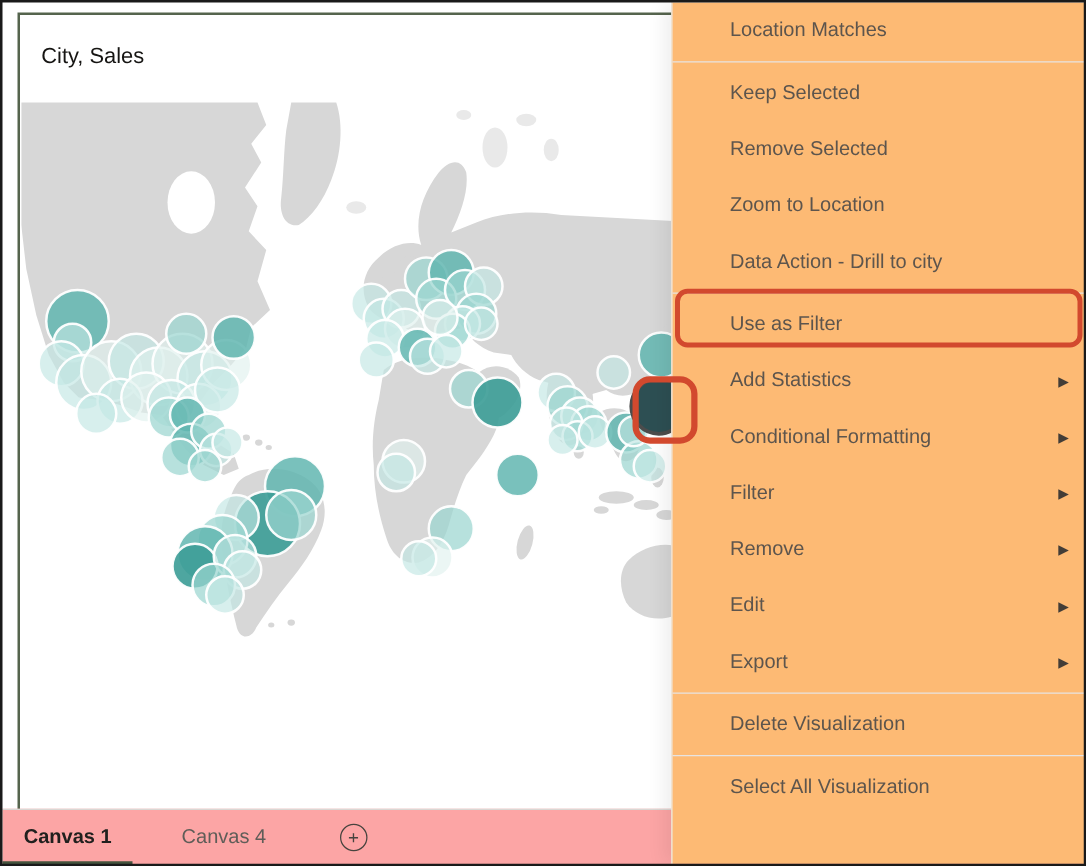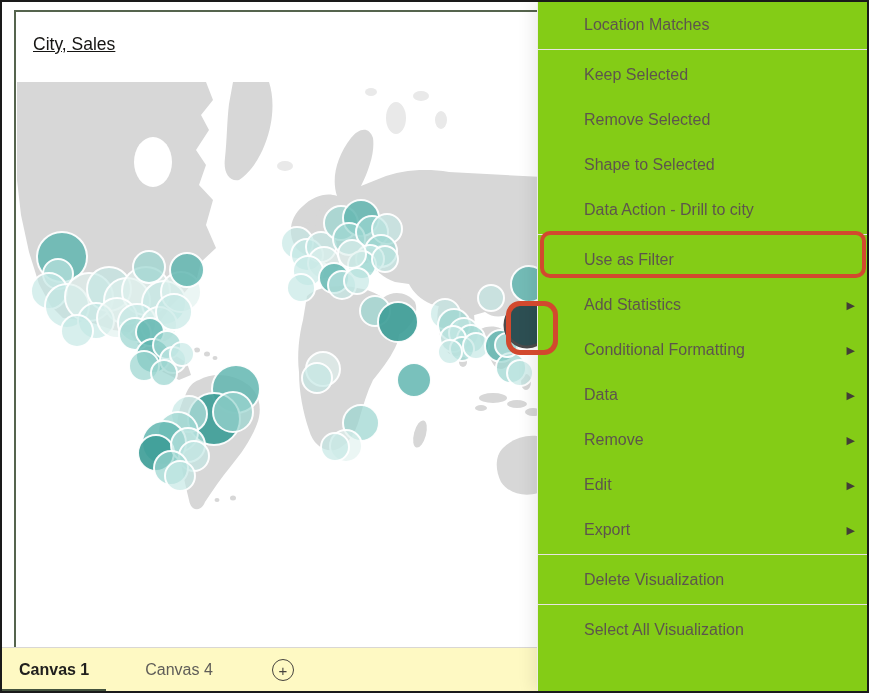--- a/index.html
+++ b/index.html
@@ -3,41 +3,41 @@
 <meta charset="utf-8">
 <style>
   html,body{margin:0;padding:0;background:#fff;}
   #stage{position:relative;width:869px;height:693px;background:#ffffff;overflow:hidden;
          font-family:"Liberation Sans",sans-serif;-webkit-font-smoothing:antialiased;}
   .frame{position:absolute;inset:0;border:2px solid #1a1a1a;z-index:20;pointer-events:none;}
 
   
   .viz{position:absolute;left:14px;top:10px;width:706px;height:637px;background:#fff;
        border:2px solid #55644d;z-index:1;}
-  .viz-title{position:absolute;left:17px;top:22px;font-size:17.5px;color:#161513;z-index:2;text-decoration:underline;}
+  .viz-title{position:absolute;left:17px;top:22px;font-size:17.5px;color:#161513;z-index:2;}
   .map-svg{position:absolute;left:1px;top:50px;width:521px;height:560px;z-index:1;}
 
   
   .legend{position:absolute;left:148px;top:609px;display:flex;align-items:center;gap:11px;z-index:2;margin-top:32px;}
   .legend-dot{width:14px;height:14px;border-radius:50%;}
   .legend-label{font-size:16px;color:#39362f;}
 
   
-  .tabbar{position:absolute;left:2px;right:2px;top:647px;height:44px;background:#fef9c3;
+  .tabbar{position:absolute;left:2px;right:2px;top:647px;height:44px;background:#fca5a5;
           border-top:1px solid #d9d7d4;display:flex;align-items:stretch;z-index:2;}
   .tab{display:flex;align-items:center;padding:0 17px;font-size:16px;color:#5f5d58;cursor:pointer;position:relative;}
   .tab.active{font-weight:bold;color:#21201e;}
   .tab.active::after{content:"";position:absolute;left:0;right:0;bottom:0;height:3px;background:#44543e;}
   .tab + .tab{margin-left:22px;}
   .addbtn{display:flex;align-items:center;margin-left:42px;cursor:pointer;}
   .plus{width:20px;height:20px;border:1.6px solid #46433e;border-radius:50%;display:flex;
         align-items:center;justify-content:center;font-size:15px;line-height:1;color:#46433e;}
 
   
-  .menu{position:absolute;left:537px;top:2px;width:330px;height:689px;background:#84cc16;z-index:5;
+  .menu{position:absolute;left:537px;top:2px;width:330px;height:689px;background:#fdba74;z-index:5;
         border-left:1px solid #edebe8;box-shadow:-6px 0 14px rgba(0,0,0,0.07);}
   .mi{height:45px;display:flex;align-items:center;padding:0 14px 0 46px;font-size:16px;
       color:#5d554d;position:relative;cursor:pointer;white-space:nowrap;}
   .arr{position:absolute;right:13px;top:50%;transform:translateY(-50%);font-size:11px;color:#433d37;}
   .msep{border-top:1px solid #e7e4e1;margin:2px 0;}
 
   
   .annotation-box{position:absolute;border:4px solid #d2492e;border-radius:10px;z-index:10;pointer-events:none;}
   .ann-menu{left:540px;top:231px;width:318px;height:39px;}
   .ann-map{left:506px;top:301px;width:42px;height:44px;border-width:5px;border-radius:14px;}
@@ -228,39 +228,39 @@
         <span>Location Matches</span>
       </div>
     <div class="msep"></div>
     <div class="mi">
         <span>Keep Selected</span>
       </div>
     <div class="mi">
         <span>Remove Selected</span>
       </div>
     <div class="mi">
-        <span>Shape to Selected</span>
+        <span>Zoom to Location</span>
       </div>
     <div class="mi">
         <span>Data Action - Drill to city</span>
       </div>
     <div class="msep"></div>
     <div class="mi">
         <span>Use as Filter</span>
       </div>
     <div class="mi">
         <span>Add Statistics</span>
         <span class="arr">▶</span>
       </div>
     <div class="mi">
         <span>Conditional Formatting</span>
         <span class="arr">▶</span>
       </div>
     <div class="mi">
-        <span>Data</span>
+        <span>Filter</span>
         <span class="arr">▶</span>
       </div>
     <div class="mi">
         <span>Remove</span>
         <span class="arr">▶</span>
       </div>
     <div class="mi">
         <span>Edit</span>
         <span class="arr">▶</span>
       </div>

